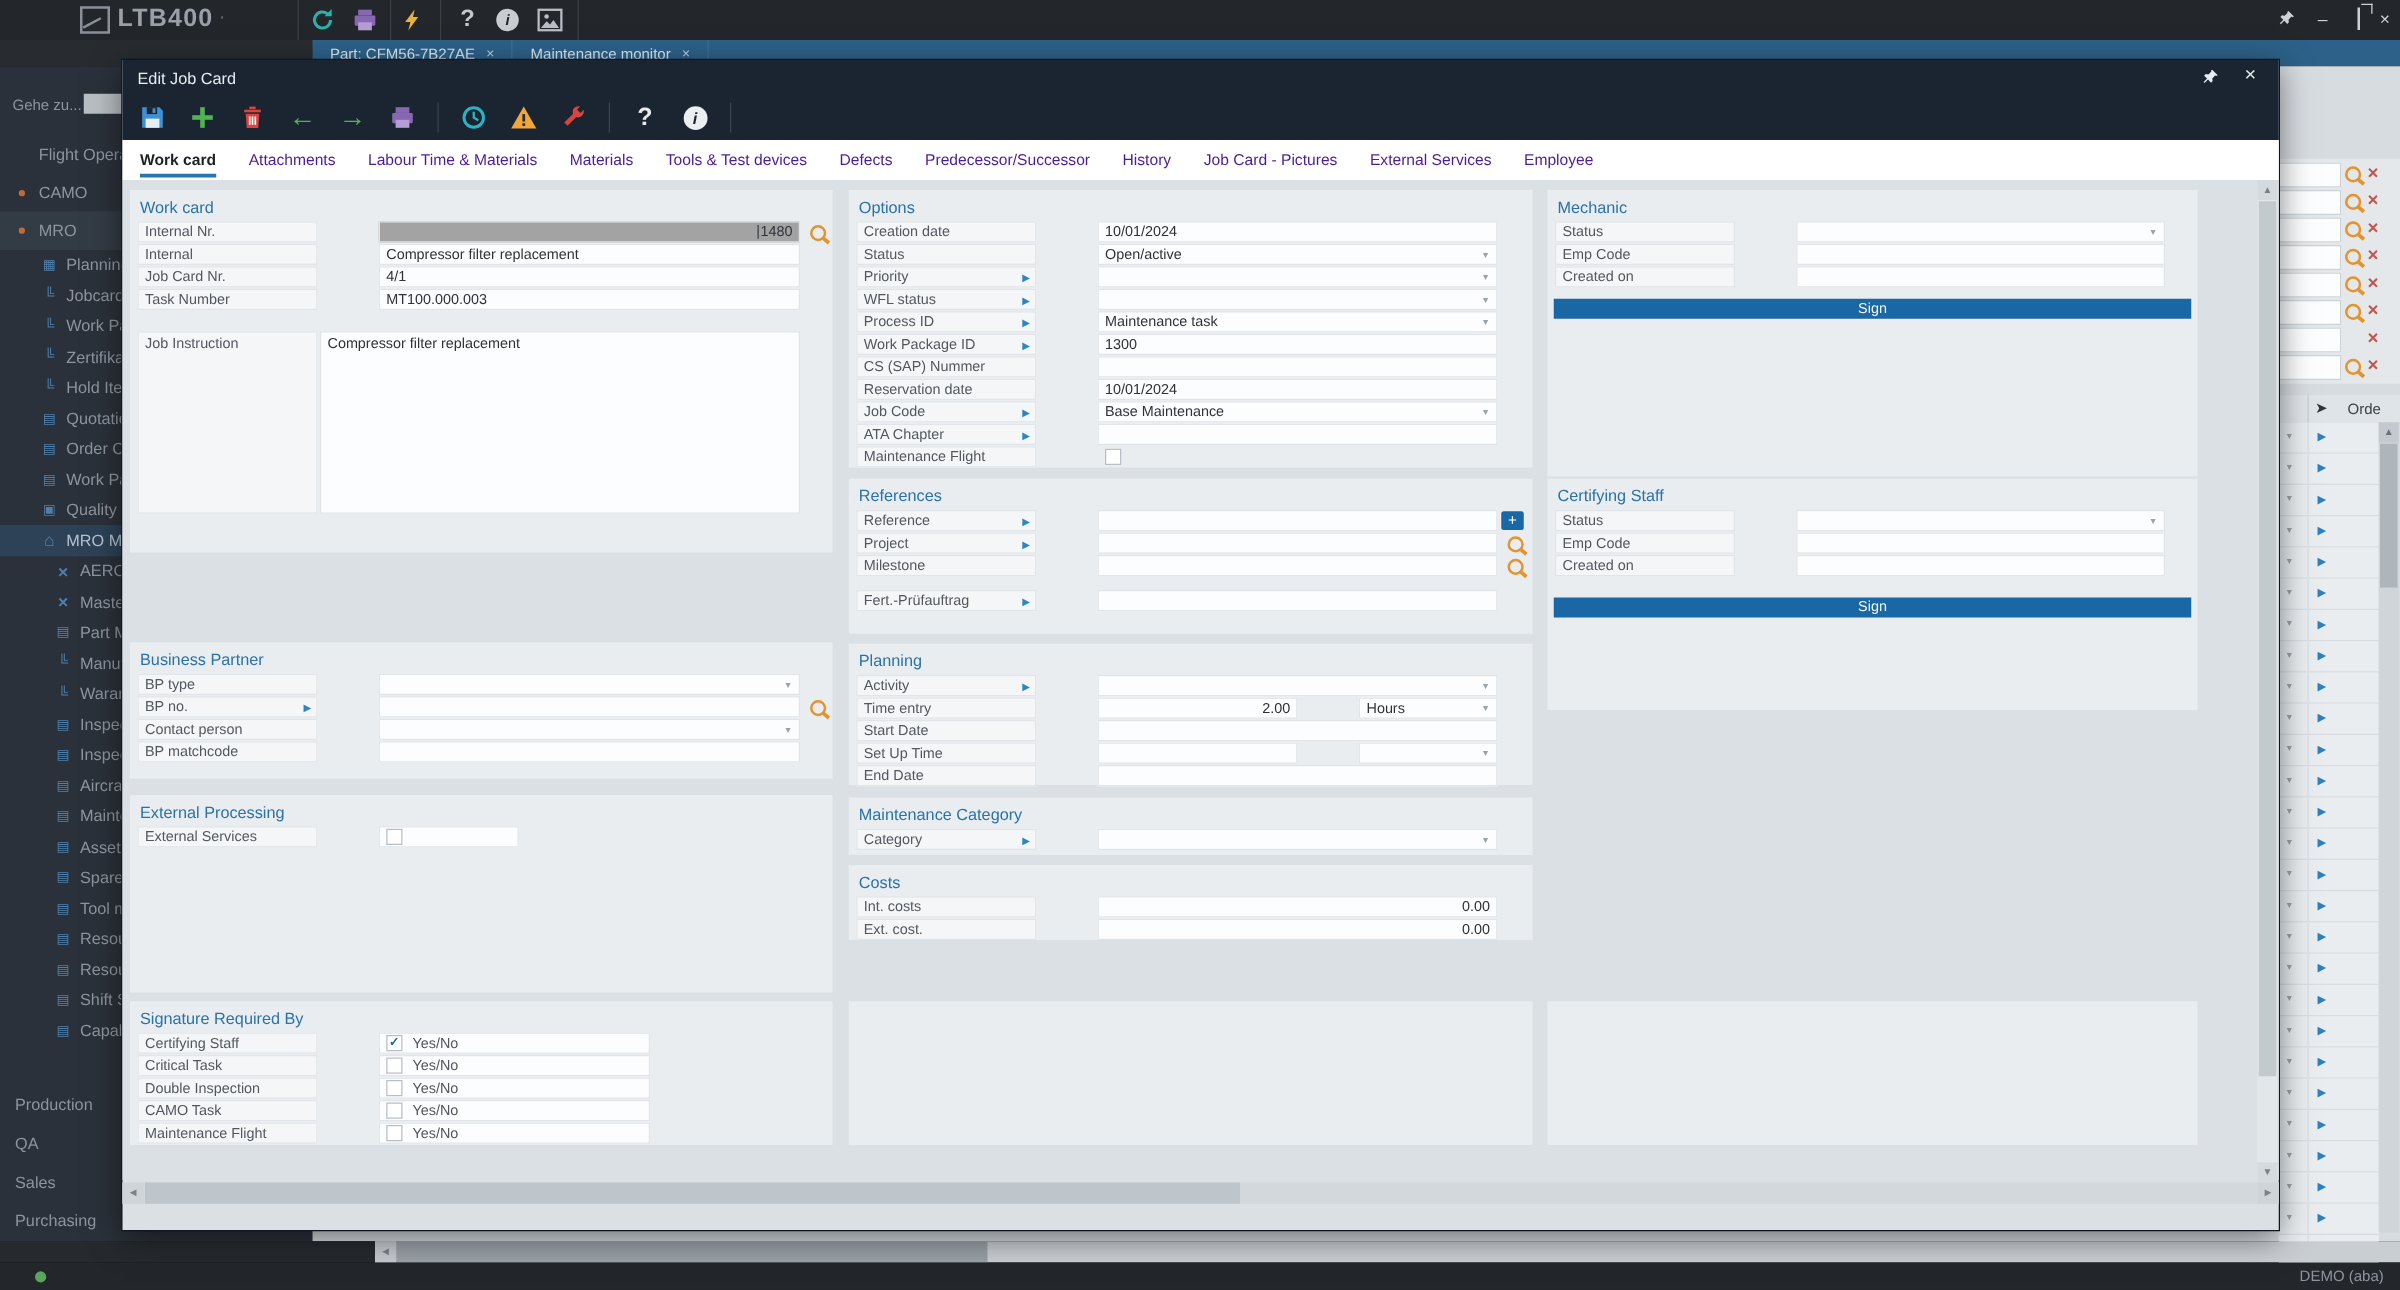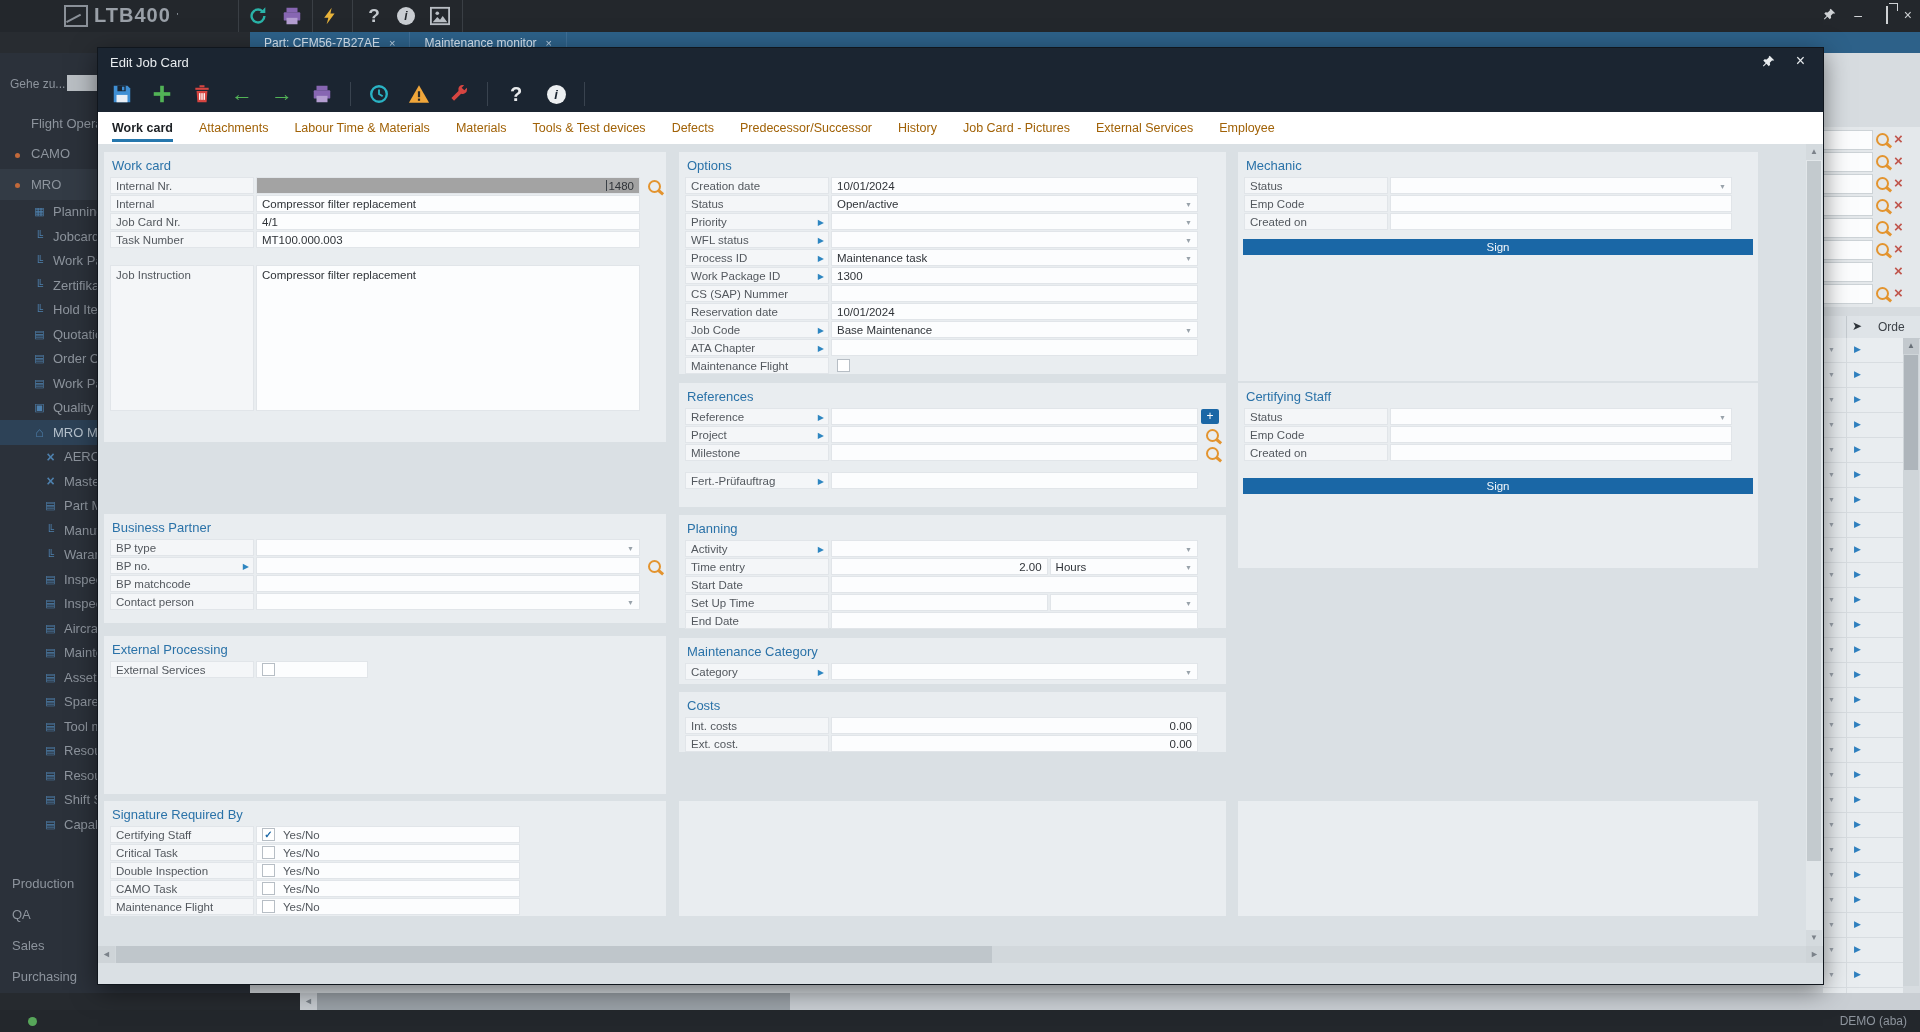--- a/index.html
+++ b/index.html
@@ -83,29 +83,29 @@
   #dlg-title .t{position:absolute;left:12px;top:7px;}
   #dlg-title .pin{position:absolute;right:48px;top:7px;}
   #dlg-title .x{position:absolute;right:18px;top:4px;font-size:16px;color:#e8ecef;}
   #dlg-toolbar{position:absolute;left:0;top:28px;width:100%;height:36px;background:#1b2531;display:flex;align-items:center;padding-left:12px;gap:16px;box-sizing:border-box;}
   .dt-ic{width:24px;height:24px;display:flex;align-items:center;justify-content:center;}
   .dt-sep{width:1px;height:24px;background:#39434f;}
   .glyph-arrow{font-size:22px;font-weight:bold;color:#52b356;line-height:22px;}
   .glyph-q2{font-size:20px;font-weight:bold;color:#e8eaec;}
   .info-circle2{width:19px;height:19px;border-radius:50%;background:#eceff1;color:#1b2531;font-size:13px;font-weight:bold;font-style:italic;display:flex;align-items:center;justify-content:center;}
   #dlg-tabs{position:absolute;left:0;top:64px;width:100%;height:32px;background:#ffffff;display:flex;align-items:center;padding-left:14px;gap:26px;box-sizing:border-box;}
-  .dtab{color:#a16207;font-size:12.5px;white-space:nowrap;padding:6px 0 7px;}
+  .dtab{color:#4c1d95;font-size:12.5px;white-space:nowrap;padding:6px 0 7px;}
   .dtab.active{color:#1d2125;font-weight:bold;border-bottom:3px solid #2577ad;padding-bottom:4px;}
   #dlg-content{position:absolute;left:0;top:96px;width:1725px;height:800px;background:#dae0e4;overflow:hidden;}
   
   .panel{position:absolute;background:#e9edf0;}
   .ptitle{color:#2a72a8;font-size:13px;padding:6px 8px 4px;}
   .pbody{padding:0 26px 0 6px;}
   .pbody.wide-pad{padding-right:28px;}
-  .frow{display:flex;height:17px;margin-bottom:1px;position:relative;font-size:11.5px;}
+  .frow{display:flex;height:17px;margin-bottom:1px;position:relative;font-size:11.5px;gap:47px;}
   .flbl{flex:0 0 132px;display:flex;align-items:center;padding:0 5px;color:#53585e;background:#f4f6f8;border:1px solid #e1e5e9;margin-right:2px;position:relative;}
   .fval{flex:1;display:flex;align-items:center;padding:0 5px;background:#fcfdfe;border:1px solid #e1e5e9;color:#2f3338;position:relative;}
   .fval.center{justify-content:flex-start;}
   .fval.right{justify-content:flex-end;}
   .fval.hl{background:#a3a3a3;}
   .fval.fixed100{flex:0 0 100px;}
   .fval.split-main{flex:1.5;}
   .fval.split-unit{flex:1;margin-left:2px;}
   .dd{position:absolute;right:5px;top:5px;font-size:7px;color:#98a2aa;}
   .la{position:absolute;right:4px;top:4px;font-size:8px;color:#2e86c1;}
@@ -779,33 +779,33 @@
                 <span>BP no.</span>
                 <span class="la">▶</span>
               </div>
             <div class="fval">
                 <span></span>
               <span class="ext"><span class="mag"></span></span>
             </div>
           </div>
           <div class="frow">
             <div class="flbl">
+                <span>Contact person</span>
+              </div>
+            <div class="fval">
+                <span></span>
+                <span class="dd">▼</span>
+              </div>
+          </div>
+          <div class="frow">
+            <div class="flbl">
                 <span>BP matchcode</span>
               </div>
             <div class="fval">
                 <span></span>
-              </div>
-          </div>
-          <div class="frow">
-            <div class="flbl">
-                <span>Contact person</span>
-              </div>
-            <div class="fval">
-                <span></span>
-                <span class="dd">▼</span>
               </div>
           </div>
         </div>
       </div>
 
       <div class="panel" style="left:6px;top:492px;width:562px;height:158px;">
         <div class="ptitle">External Processing</div>
         <div class="pbody">
           <div class="frow">
             <div class="flbl">

